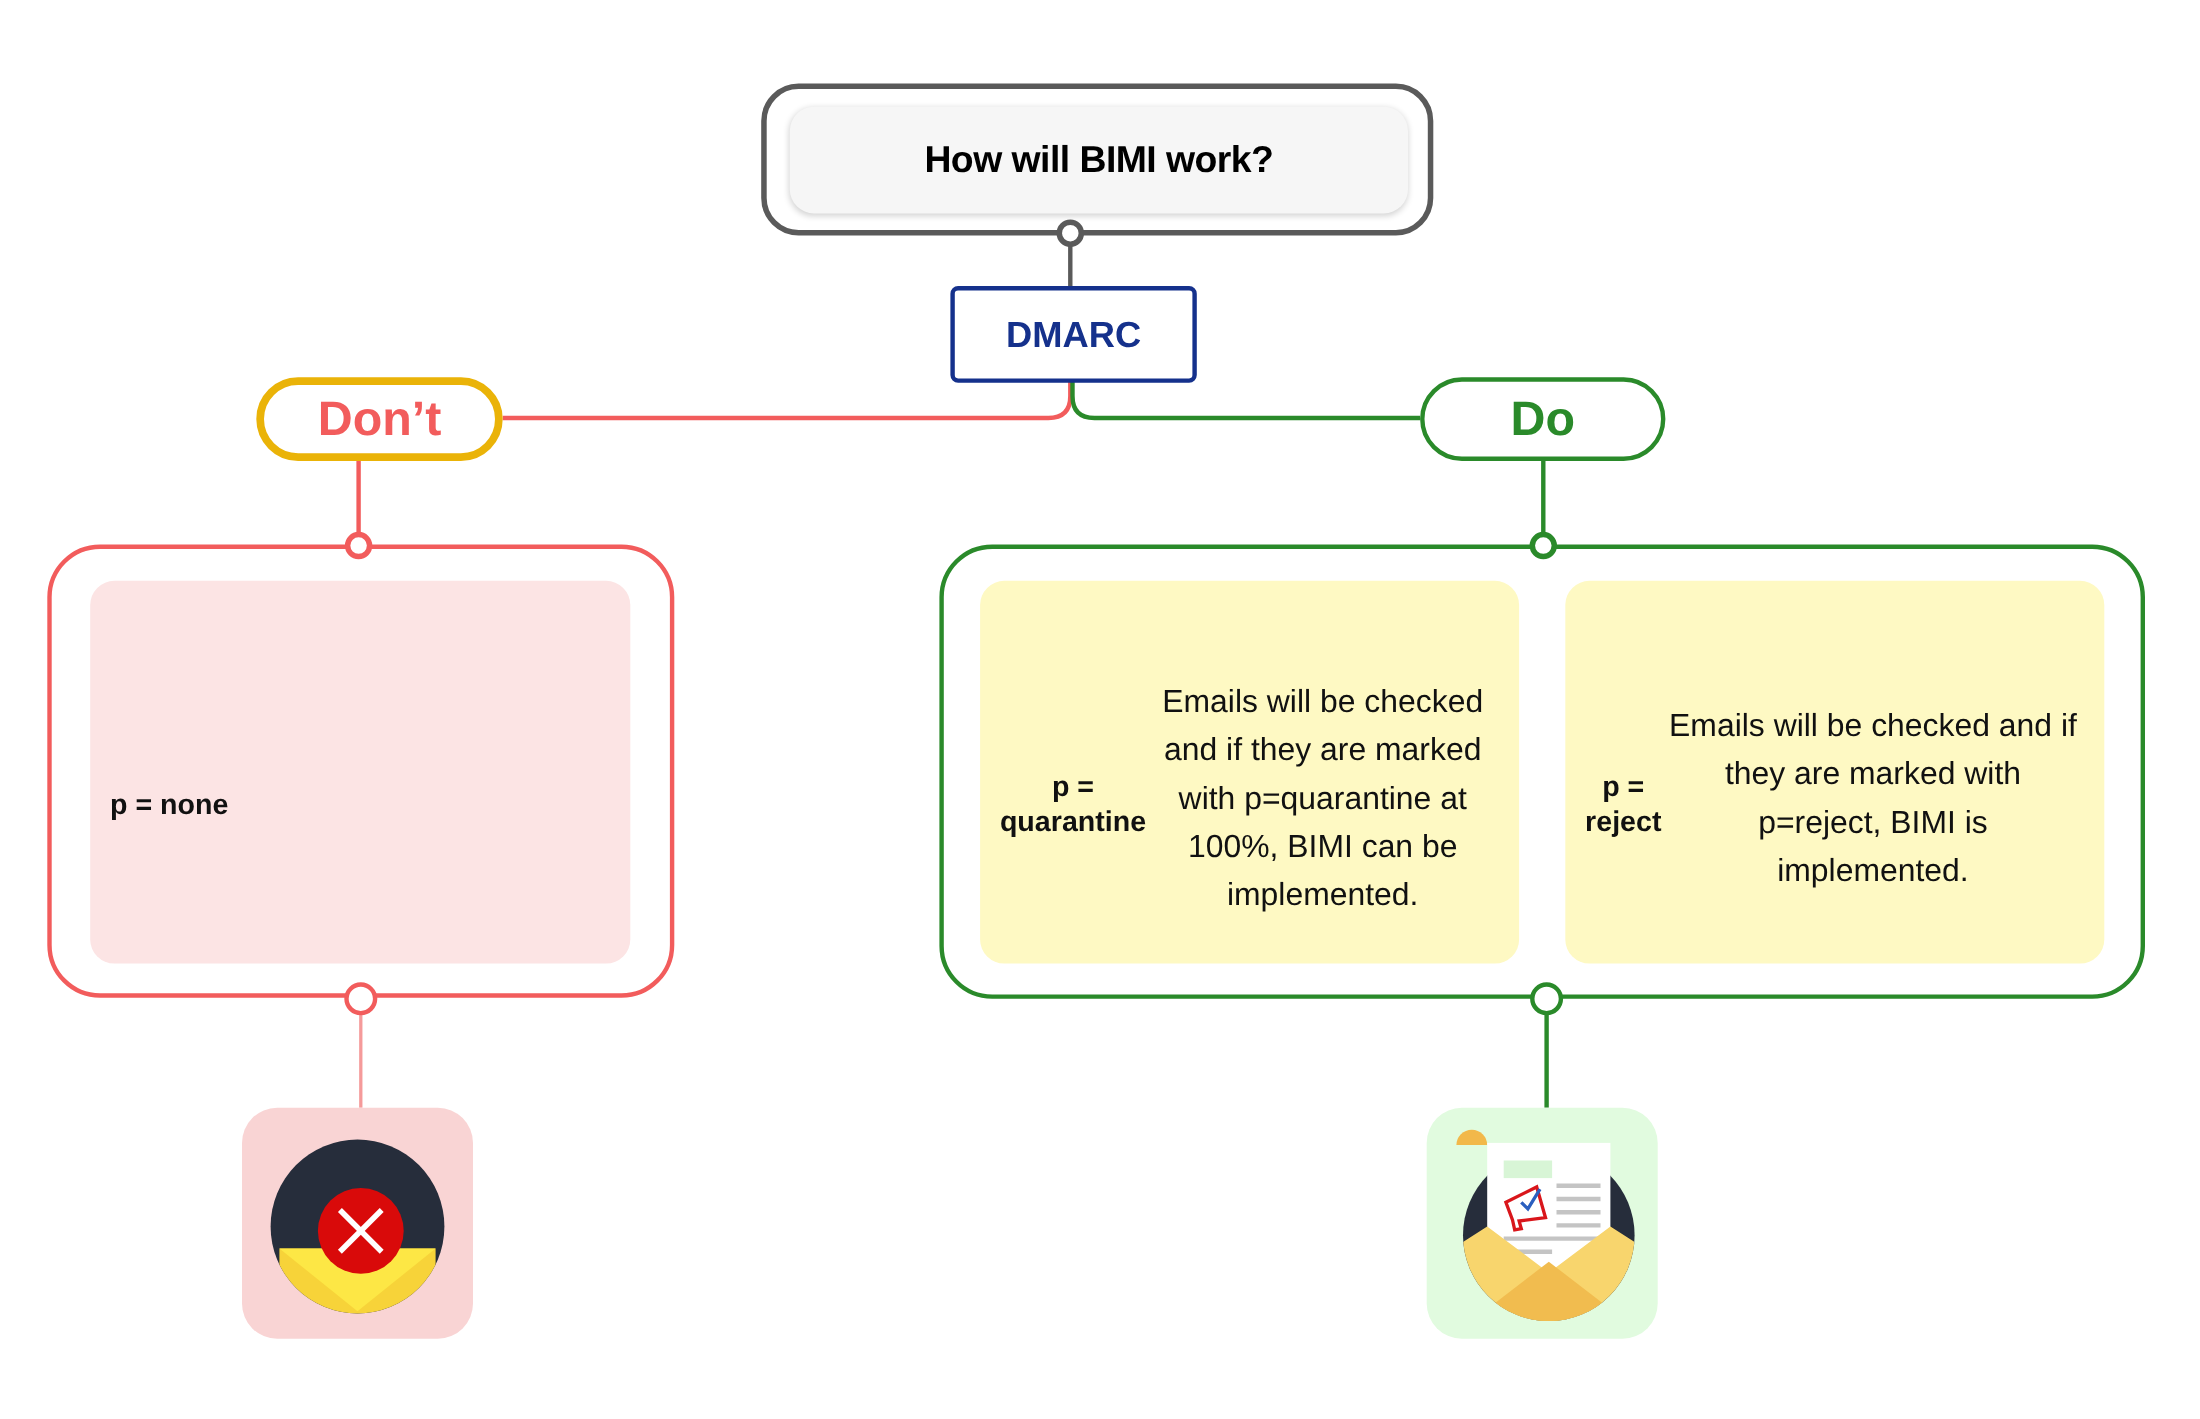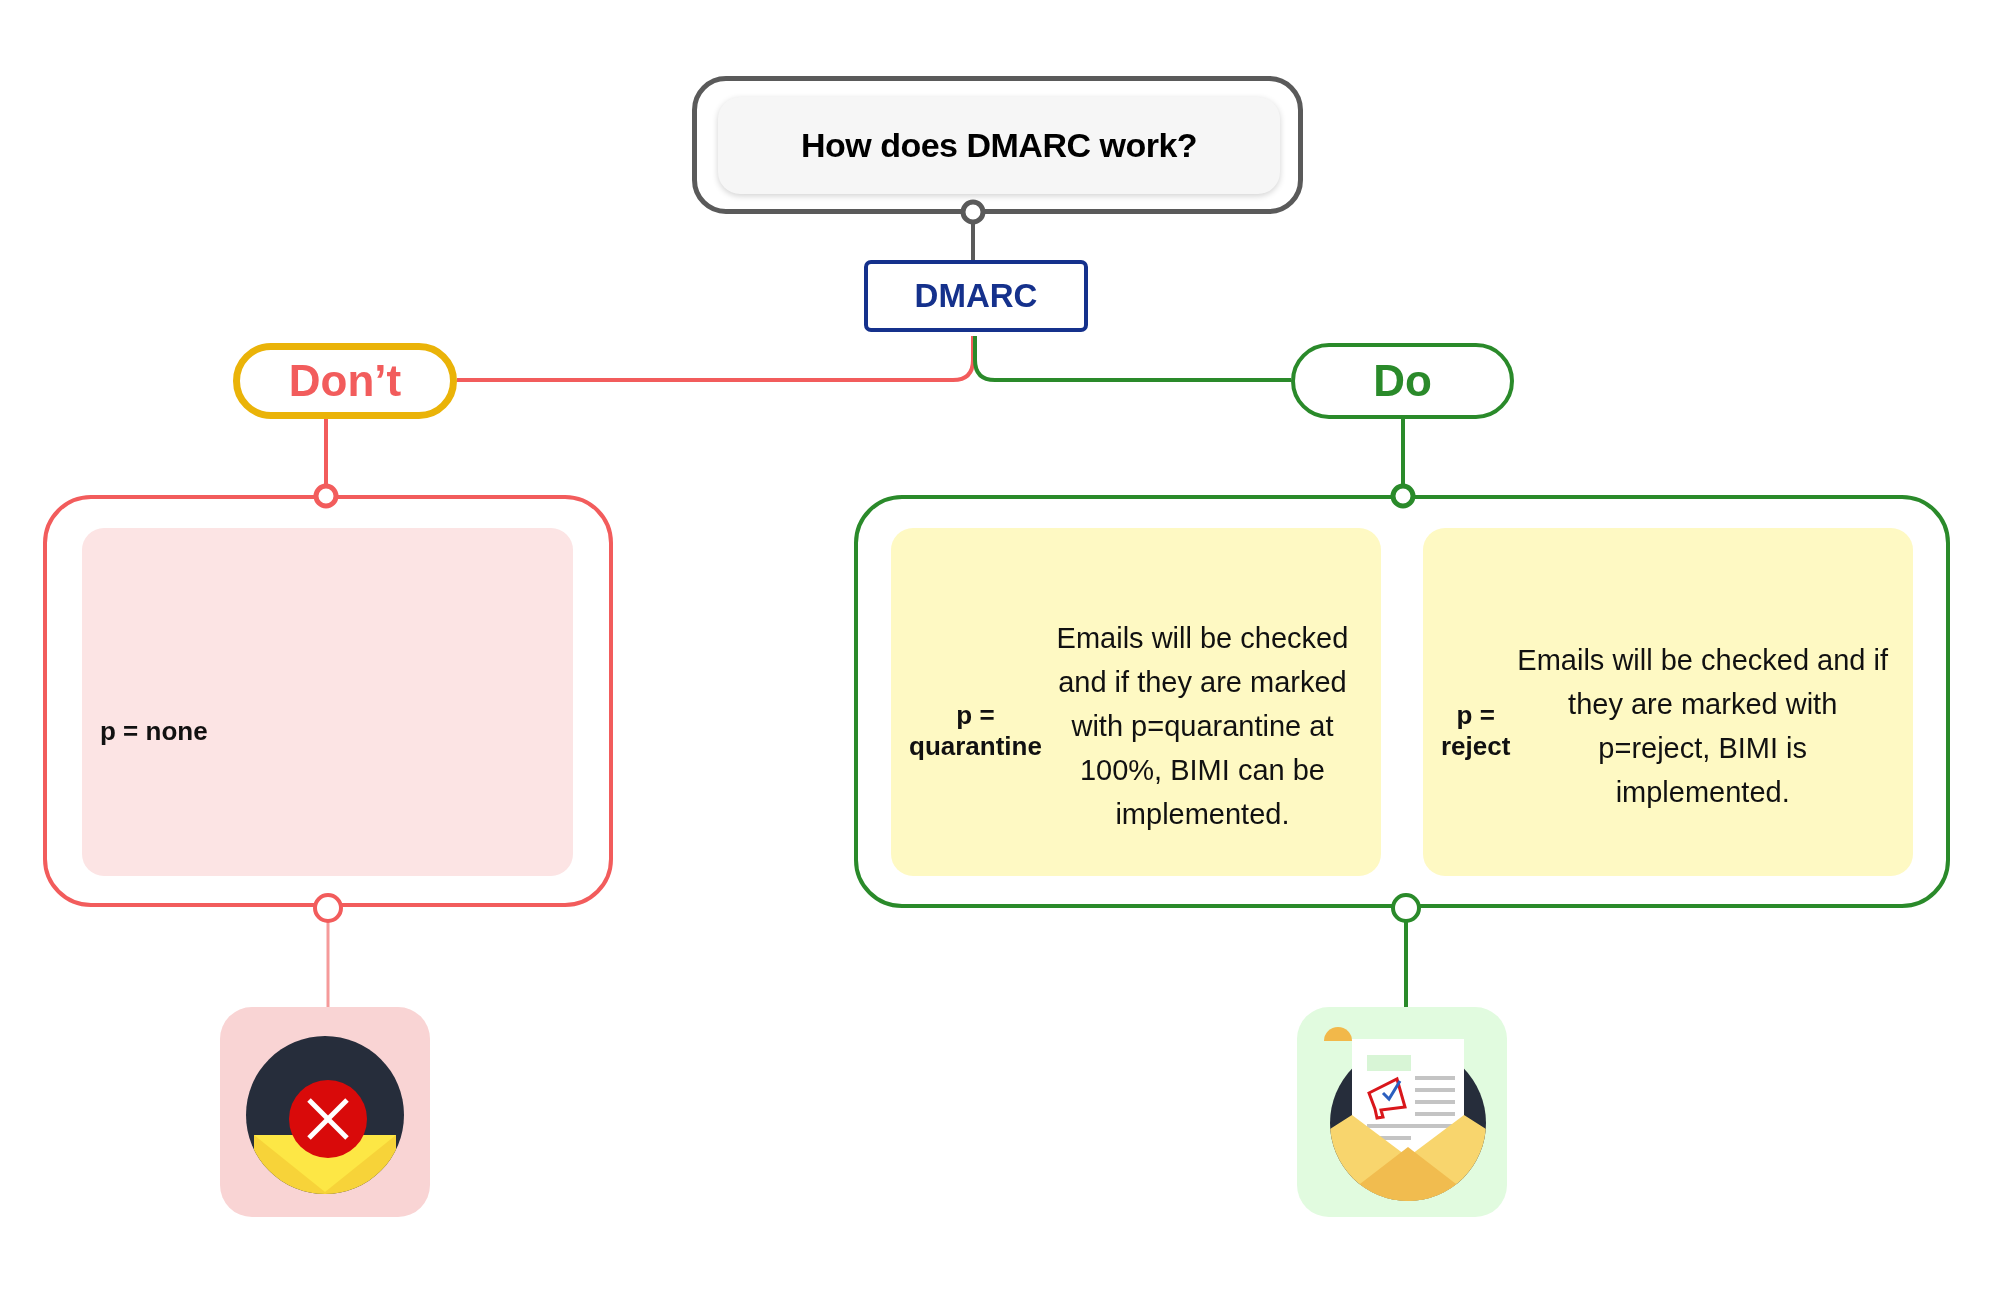--- a/index.html
+++ b/index.html
@@ -9,21 +9,21 @@
   .abs { position: absolute; box-sizing: border-box; }
 
   .title-outer { left: 692px; top: 76px; width: 611px; height: 138px;
     border: 5px solid #5a5a5a; border-radius: 34px; background: #fff; }
   .title-inner { left: 718px; top: 97px; width: 562px; height: 97px;
     background: #f6f6f6; border-radius: 22px;
     box-shadow: 0 2px 6px rgba(0,0,0,0.18);
     display: flex; align-items: center; justify-content: center;
     font-weight: 700; font-size: 34px; color: #000; letter-spacing: -0.5px; }
 
-  .dmarc { left: 864px; top: 260px; width: 224px; height: 72px;
+  .dmarc { left: 864px; top: 260px; width: 224px; height: 88px;
     border: 4px solid #15318c; border-radius: 7px; background: #fff;
     display: flex; align-items: center; justify-content: center;
     font-weight: 700; font-size: 33px; color: #15318c; }
 
   .pill { height: 76px; border-radius: 38px; background: #fff;
     display: flex; align-items: center; justify-content: center;
     font-weight: 700; font-size: 44px; }
   .pill-dont { left: 233px; top: 343px; width: 224px; border: 7px solid #eab308; color: #f25c5c; }
   .pill-do { left: 1291px; top: 343px; width: 223px; border: 4px solid #2a8a2a; color: #2a8a2a; }
 
@@ -59,21 +59,21 @@
 
   <line x1="326" y1="419" x2="326" y2="496" stroke="#f25c5c" stroke-width="4"></line>
 
   <line x1="1403" y1="419" x2="1403" y2="496" stroke="#2a8a2a" stroke-width="4"></line>
 
   <line x1="328" y1="907" x2="328" y2="1007" stroke="#f59a9a" stroke-width="3"></line>
   <line x1="1406" y1="908" x2="1406" y2="1007" stroke="#2a8a2a" stroke-width="4"></line>
 </svg>
 
 <div class="abs title-outer"></div>
-<div class="abs title-inner">How does DMARC work?</div>
+<div class="abs title-inner">How will BIMI work?</div>
 
 <div class="abs dmarc">DMARC</div>
 
 <div class="abs pill pill-dont">Don’t</div>
 <div class="abs pill pill-do">Do</div>
 
 <div class="abs group group-dont"></div>
 <div class="abs group group-do"></div>
 
 <div class="abs card card-red card-none">

